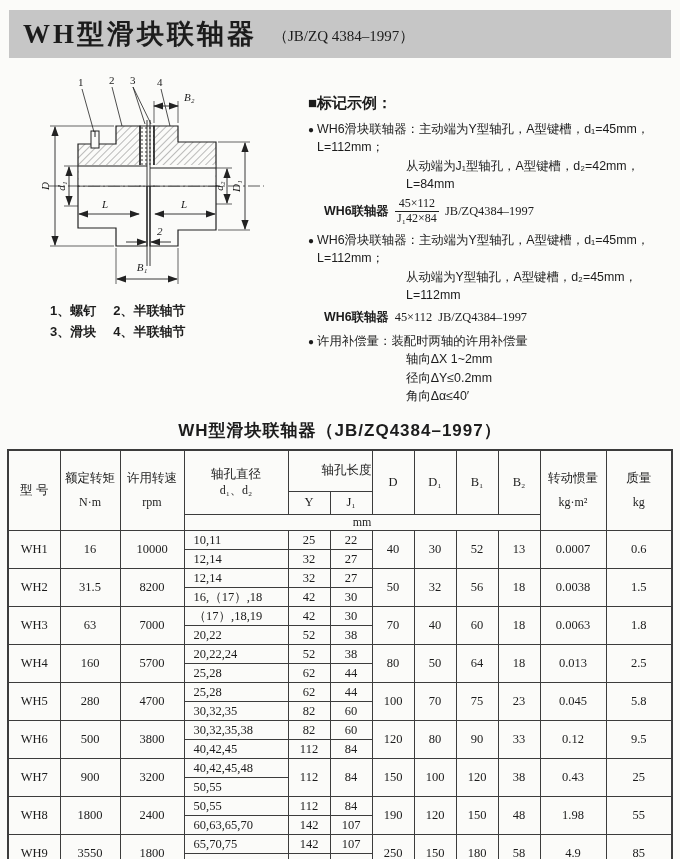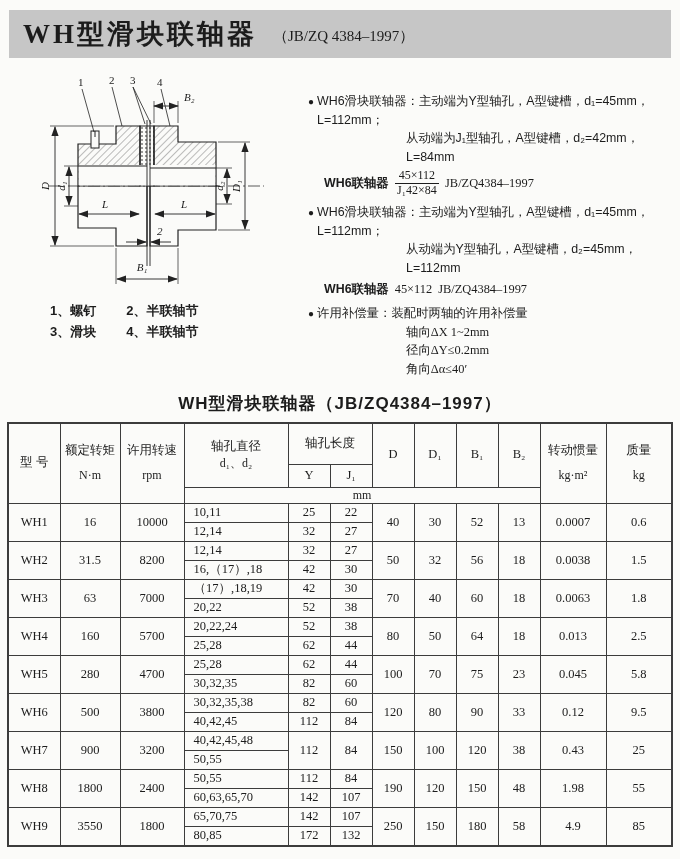--- a/index.html
+++ b/index.html
@@ -13,44 +13,44 @@
   .h-title{font-size:27px;font-weight:bold;font-family:"Liberation Serif",serif;letter-spacing:3px;}
   .h-std{font-size:15px;font-family:"Liberation Serif",serif;padding-top:4px;}
   
   .top{display:flex;margin:10px 6px 0 6px;}
   .drawing-col{width:292px;flex:none;}
   svg.tech{display:block;}
   svg.tech text{font-family:"Liberation Serif",serif;fill:var(--ink);}
   .dim-label{font-style:italic;font-size:11px;}
   .callout-num{font-size:11px;}
   .parts{font-size:13px;font-weight:bold;margin:4px 0 0 44px;line-height:1.65;}
-  .parts-row{display:flex;gap:30px;}
+  .parts-row{display:flex;gap:17px;}
   
   .marking-col{flex:1;padding:24px 2px 0 10px;font-size:12.4px;line-height:1.5;}
   .mk-head{font-size:15px;font-weight:bold;margin-bottom:5px;}
   .mk-line{display:flex;gap:3px;}
   .mk-bullet{flex:none;font-size:10px;padding-top:2px;}
   .mk-indent{padding-left:98px;}
   .mk-formula{display:flex;align-items:center;gap:6px;padding-left:16px;margin:3px 0 5px;}
   .mk-desig{font-weight:bold;}
   .frac{text-align:center;font-family:"Liberation Serif",serif;font-size:12px;line-height:1.15;}
   .frac-top{border-bottom:1px solid var(--ink);padding:0 4px;}
-  .comp-line{padding-left:98px;font-family:Liberation Serif, serif;}
+  .comp-line{padding-left:98px;}
   
   .table-title{text-align:center;font-size:17px;font-weight:bold;margin:13px 0 7px;letter-spacing:1px;}
   table.spec{border-collapse:collapse;margin:0 auto;table-layout:fixed;width:664px;border:2px solid var(--table-border);}
   .spec th,.spec td{border:1px solid var(--table-border);text-align:center;padding:0;font-weight:normal;}
   .spec th{font-size:12.5px;line-height:1.25;}
   .spec td{font-family:"Liberation Serif",serif;font-size:12.5px;height:18px;}
   .hcell{display:flex;flex-direction:column;justify-content:center;align-items:center;}
   .gap-lg{gap:9px;}
   .gap-sm{gap:1px;}
   .latin{font-family:"Liberation Serif",serif;}
   .unit{font-family:"Liberation Serif",serif;font-size:12px;}
-  th.h-row1{height:40px;}
+  th.h-row1{height:40px;text-align:right;}
   th.h-row2{height:22px;}
   th.h-row3{height:15px;font-family:"Liberation Serif",serif;font-size:12px;}
   td.c-dia{text-align:left;padding-left:9px;}
 </style>
 </head>
 <body>
 
 <div class="page">
 
   <div class="header-bar">
@@ -150,20 +150,21 @@
           <span>2、半联轴节</span>
         </div>
         <div class="parts-row">
           <span>3、滑块</span>
           <span>4、半联轴节</span>
         </div>
       </div>
     </div>
 
     <div class="marking-col">
+      <div class="mk-head">■标记示例：</div>
 
       <div class="mk-line">
         <span class="mk-bullet">●</span>
         <span>WH6滑块联轴器：主动端为Y型轴孔，A型键槽，d₁=45mm，L=112mm；</span>
       </div>
       <div class="mk-indent">从动端为J₁型轴孔，A型键槽，d₂=42mm，L=84mm</div>
       <div class="mk-formula">
         <span class="mk-desig">WH6联轴器</span>
         <span class="frac">
           <span class="frac-top" style="display:block;">45×112</span>

